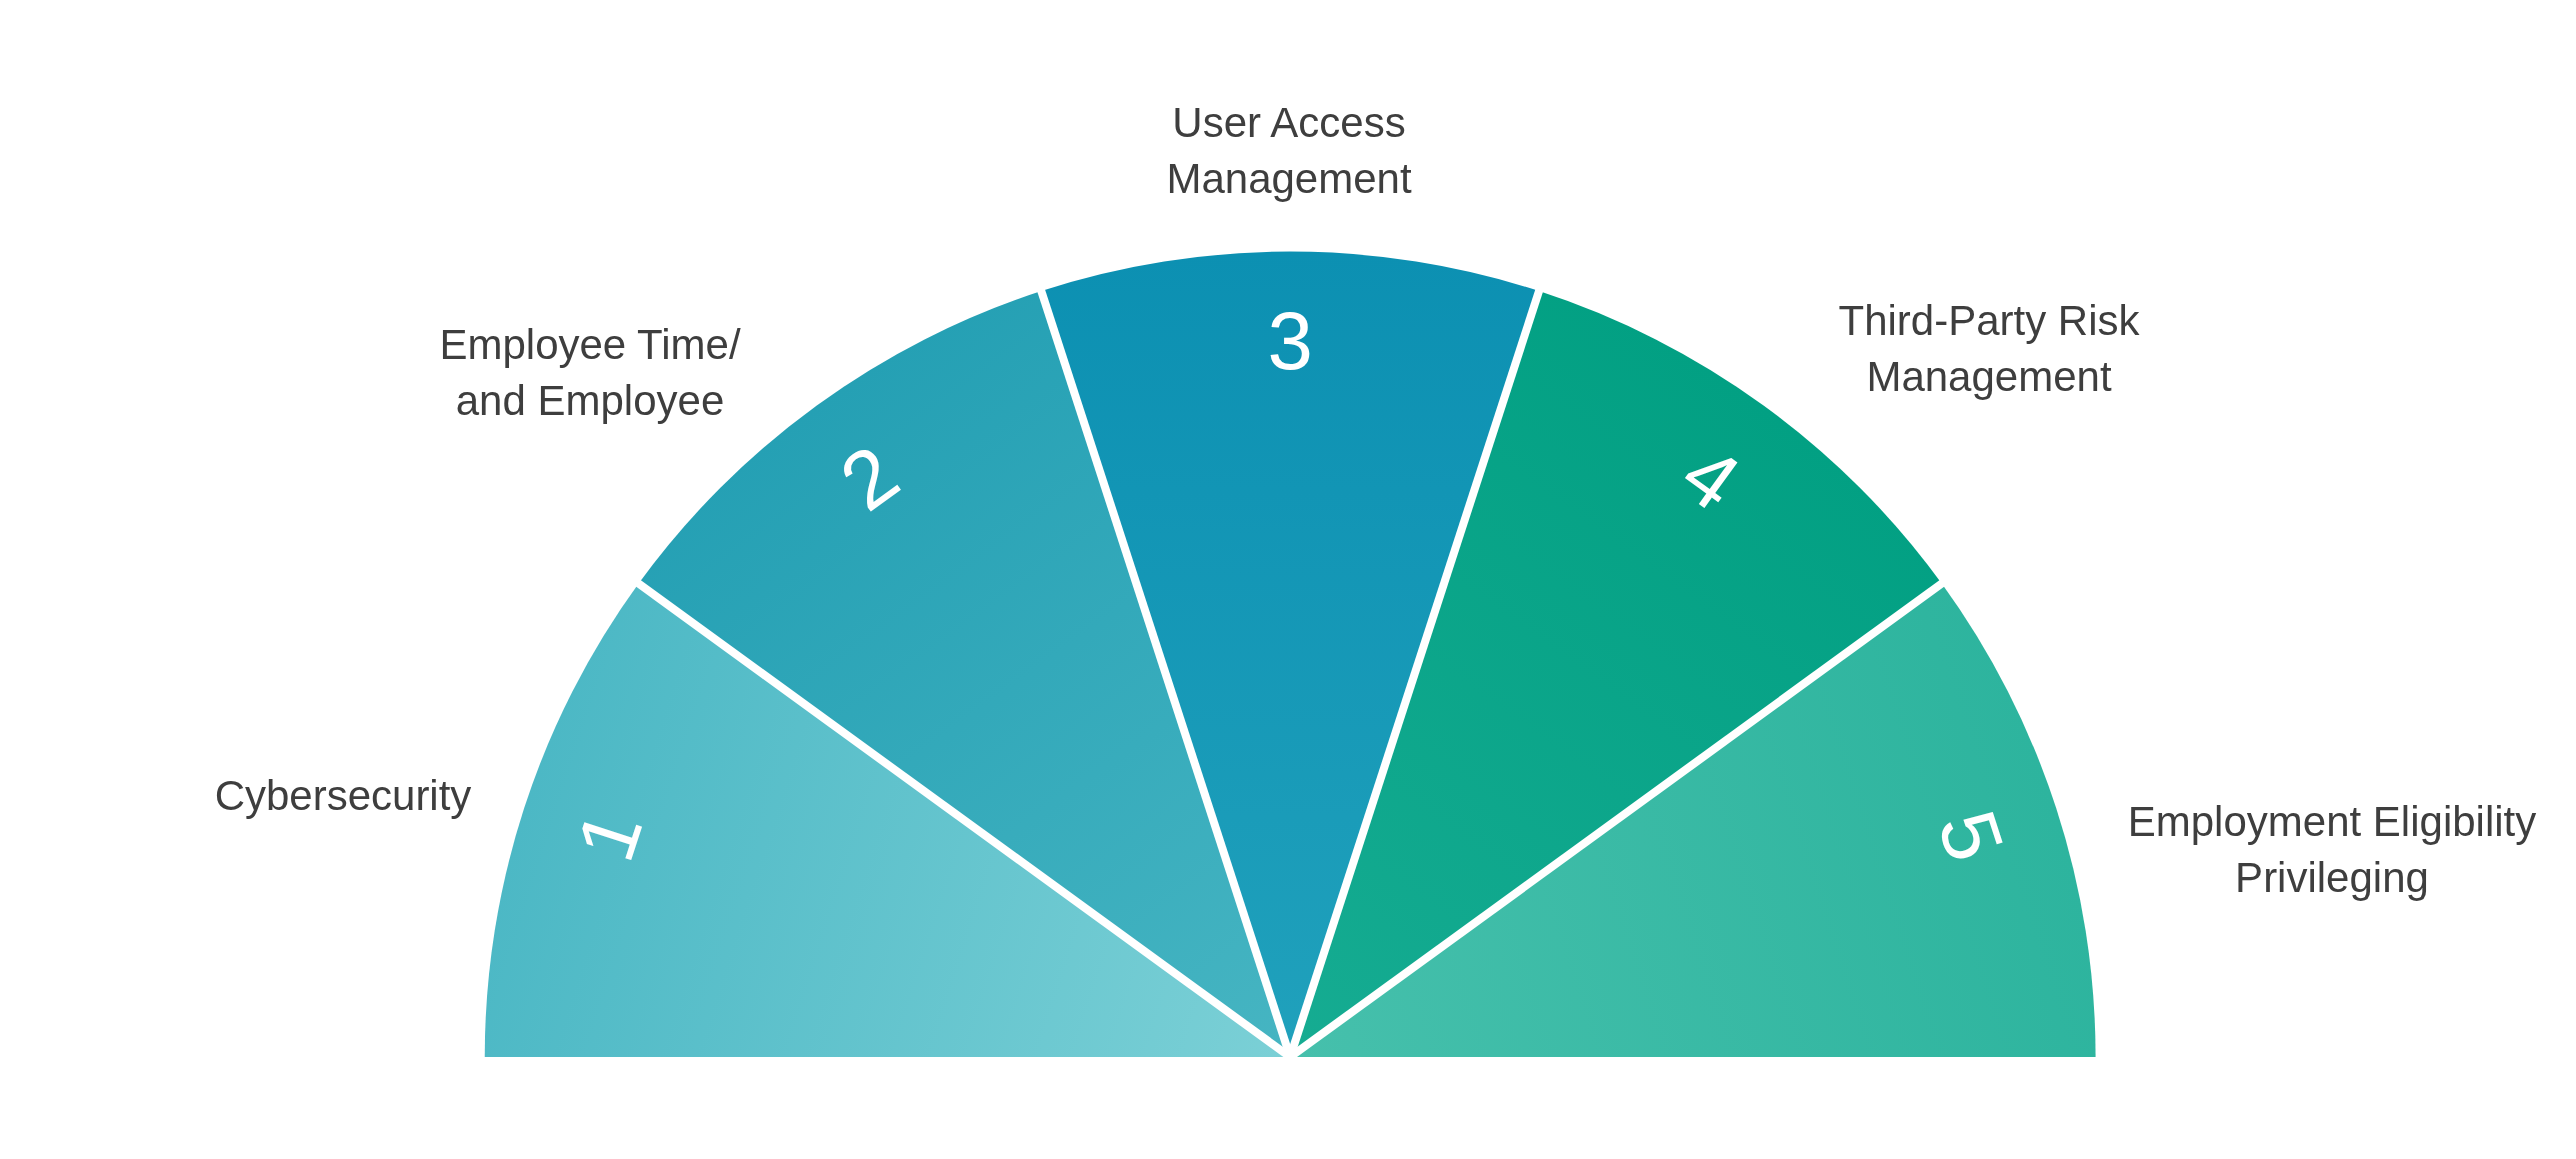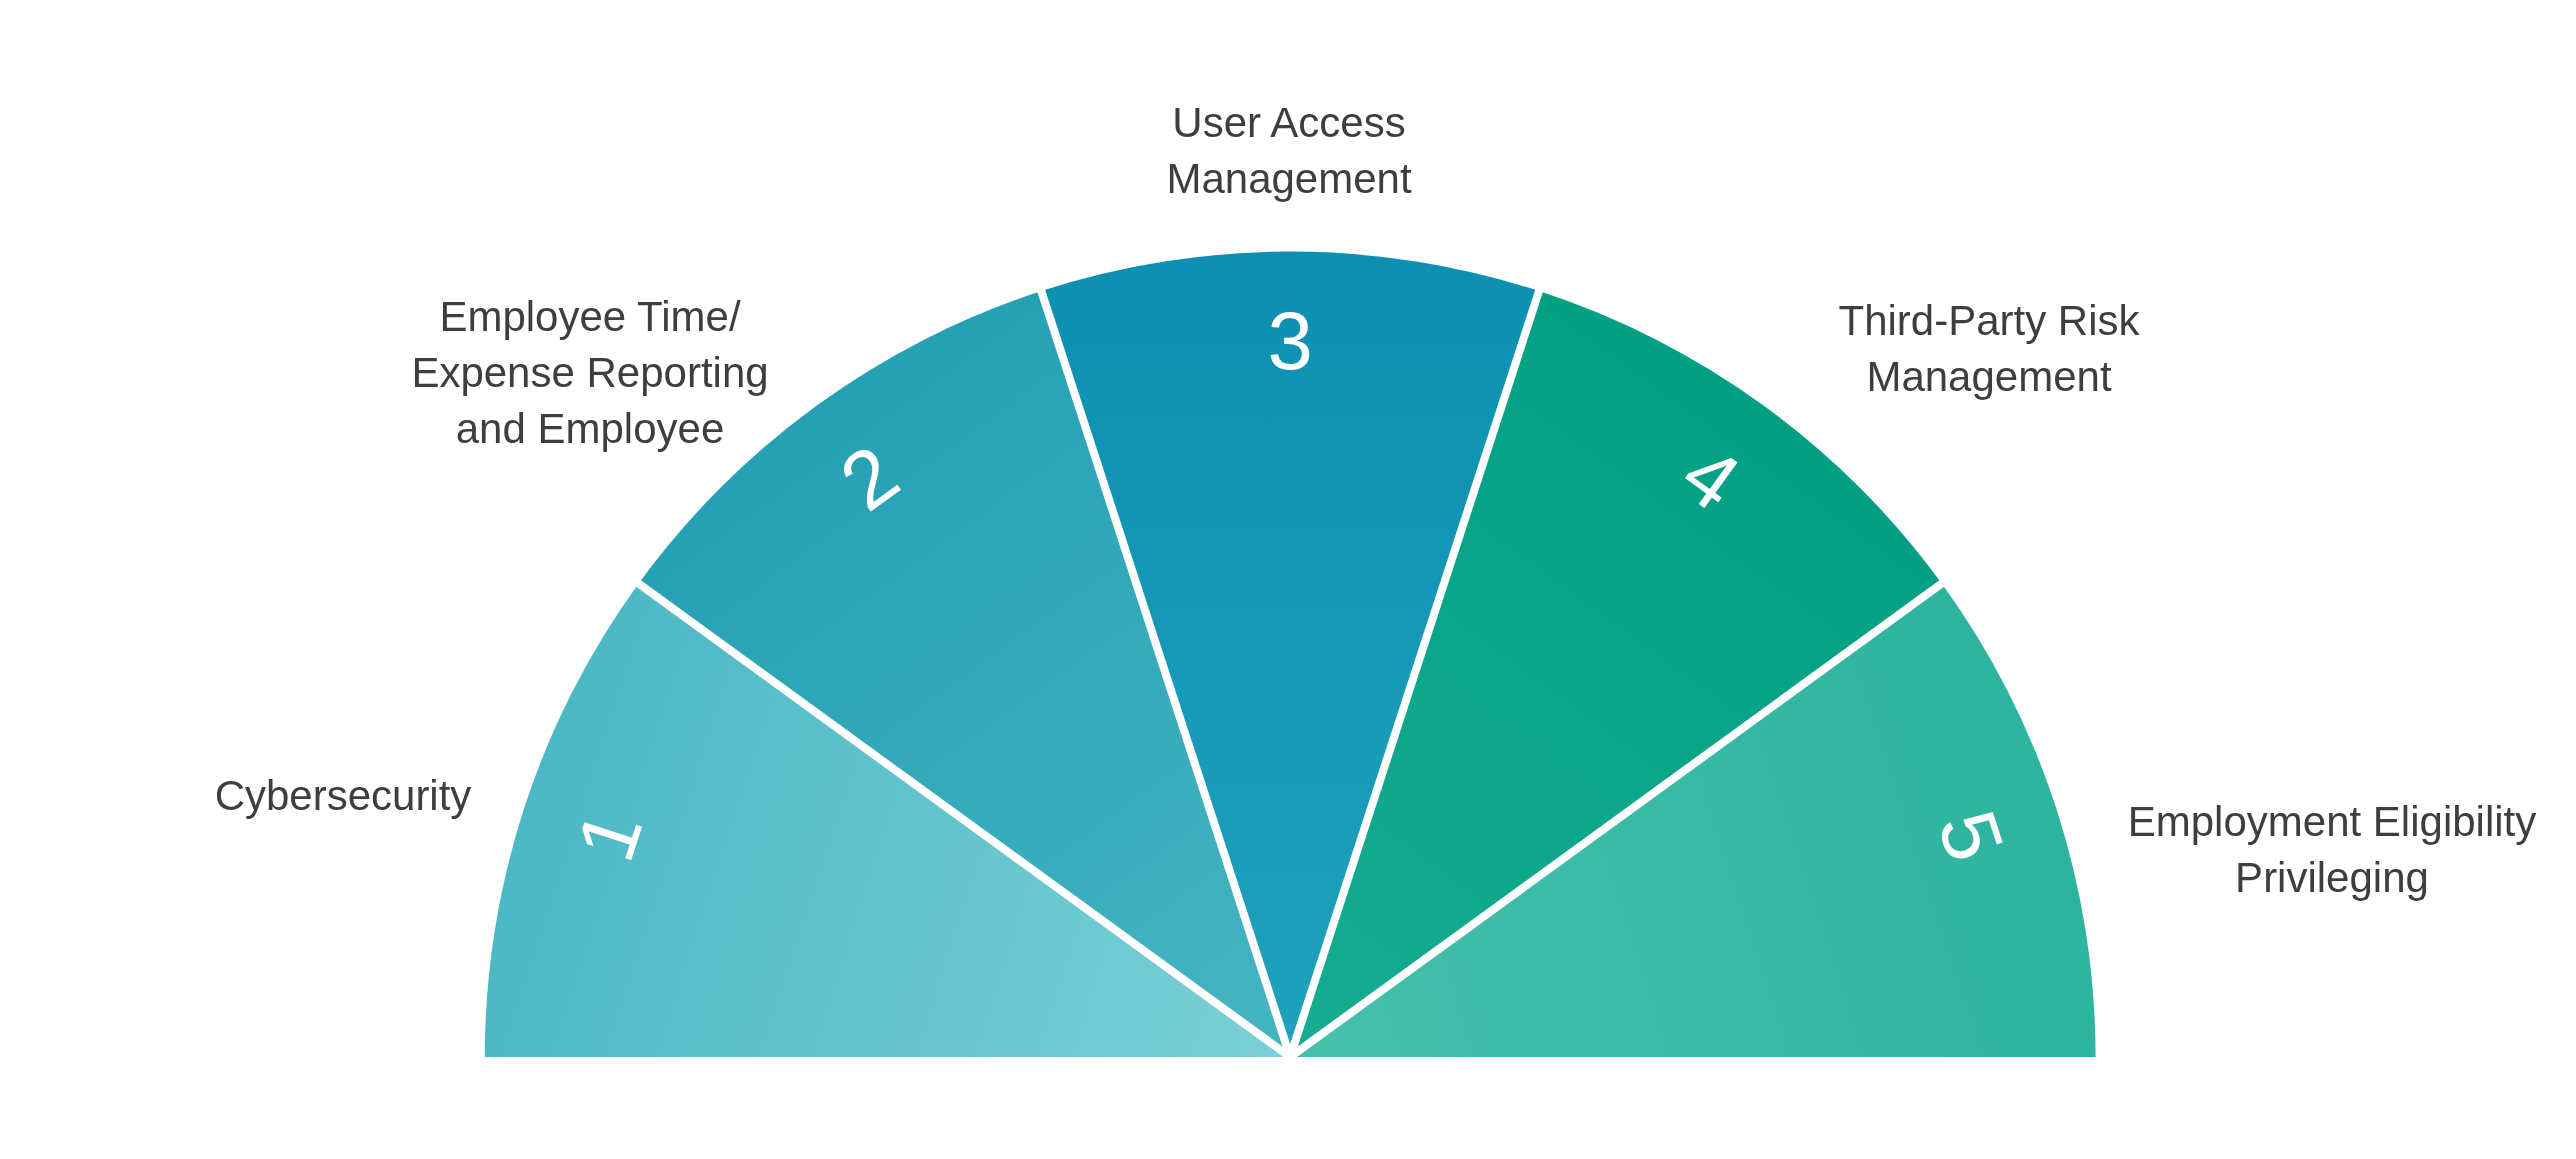--- a/index.html
+++ b/index.html
@@ -62,21 +62,20 @@
       <text x="2087.0" y="550.0" fill="#ffffff" dy="0.36em" transform="rotate(0 2087.0 550.0)">3</text>
       <text x="2768.8" y="771.5" fill="#ffffff" dy="0.36em" transform="rotate(36 2768.8 771.5)">4</text>
       <text x="3190.2" y="1351.5" fill="#ffffff" dy="0.36em" transform="rotate(72 3190.2 1351.5)">5</text>
     </svg>
   <div id="labels" style="color: rgb(62, 62, 62);">
       <div class="seg-label" style="left: 343px; top: 796px;">
         <span class="label-line">Cybersecurity</span>
       </div>
       <div class="seg-label" style="left: 590px; top: 349px; margin-top: 24px;">
         <span class="label-line">Employee Time/</span>
-        <span class="label-line">Expense Reporting</span>
         <span class="label-line">and Employee</span>
       </div>
       <div class="seg-label" style="left: 1289px; top: 151px;">
         <span class="label-line">User Access</span>
         <span class="label-line">Management</span>
       </div>
       <div class="seg-label" style="left: 1989px; top: 349px;">
         <span class="label-line">Third-Party Risk</span>
         <span class="label-line">Management</span>
       </div>

